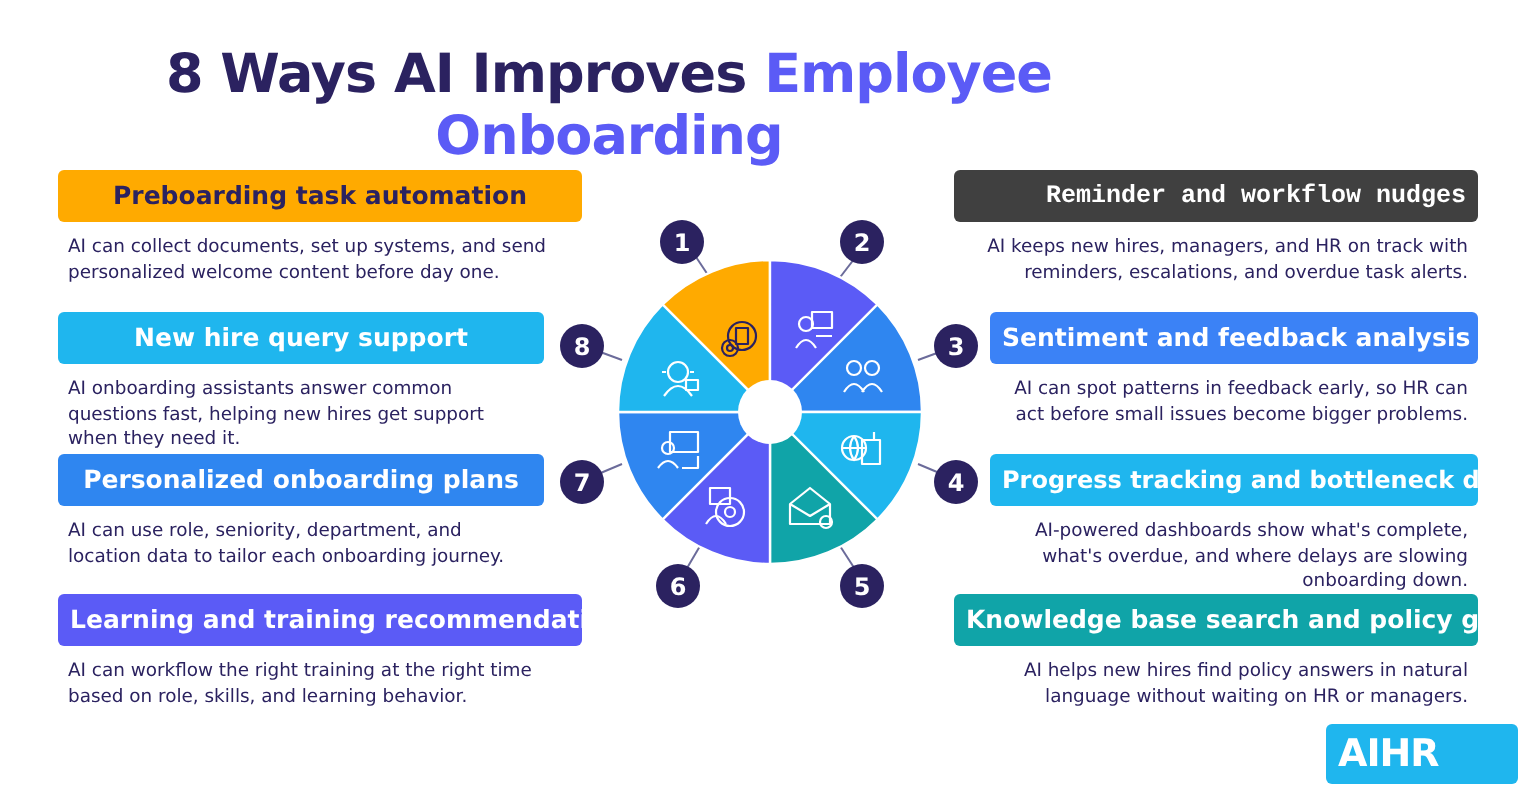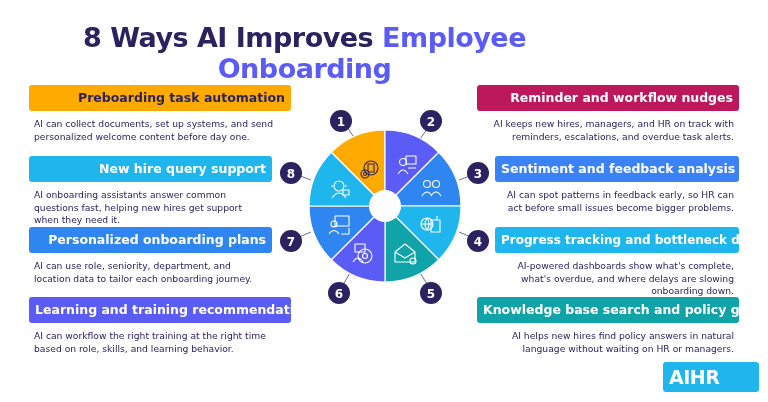--- a/index.html
+++ b/index.html
@@ -14,21 +14,21 @@
   }
   .title .accent { color: #5b5bf6; }
   .card { position: absolute; }
   .card .head {
     height: 26px; border-radius: 3px; color: #fff; font-weight: bold; font-size: 12.5px;
     line-height: 26px; padding: 0 6px; box-sizing: border-box; white-space: nowrap; overflow: hidden;
   }
   .card .desc {
     margin-top: 7px; font-size: 9.2px; line-height: 12.5px; color: #2b2260; padding: 0 5px;
   }
-  .card.left .head { text-align: right; }
+  .card.left .head { text-align: center; }
   .card.right .head { text-align: right; }
   .card.right .desc { text-align: right; }
   .card.left .head.dark { color: #2b2260; }
   svg.wheel { position: absolute; left: 0; top: 0; }
   .logo {
     position: absolute; left: 663px; top: 362px; width: 96px; height: 30px;
     background: #1fb6ee; border-radius: 3px; display: flex; align-items: center; box-sizing: border-box; padding-left: 6px; gap: 36px;
   }
   .logo .big { color: #fff; font-weight: bold; font-size: 19px; letter-spacing: -0.5px; font-family: "DejaVu Sans", sans-serif; }
   .logo .sep { width: 1px; height: 20px; background: #fff; margin: 0 4px; }
@@ -50,21 +50,21 @@
 <div class="card left" style="left:29px; top:227px; width:243px;">
   <div class="head" style="background:#2f86f0;">Personalized onboarding plans</div>
   <div class="desc">AI can use role, seniority, department, and location data to tailor each onboarding journey.</div>
 </div>
 <div class="card left" style="left:29px; top:297px; width:262px;">
   <div class="head" style="background:#5b5bf6;">Learning and training recommendations</div>
   <div class="desc">AI can workflow the right training at the right time based on role, skills, and learning behavior.</div>
 </div>
 
 <div class="card right" style="left:477px; top:85px; width:262px;">
-  <div class="head" style="background:#be185d;">Reminder and workflow nudges</div>
+  <div class="head" style="background:#404040;font-family:Liberation Mono, monospace;">Reminder and workflow nudges</div>
   <div class="desc">AI keeps new hires, managers, and HR on track with reminders, escalations, and overdue task alerts.</div>
 </div>
 <div class="card right" style="left:495px; top:156px; width:244px;">
   <div class="head" style="background:#3b82f6;">Sentiment and feedback analysis</div>
   <div class="desc">AI can spot patterns in feedback early, so HR can act before small issues become bigger problems.</div>
 </div>
 <div class="card right" style="left:495px; top:227px; width:244px;">
   <div class="head" style="background:#1fb6ee; font-size:12px;">Progress tracking and bottleneck detection</div>
   <div class="desc">AI-powered dashboards show what's complete, what's overdue, and where delays are slowing onboarding down.</div>
 </div>

